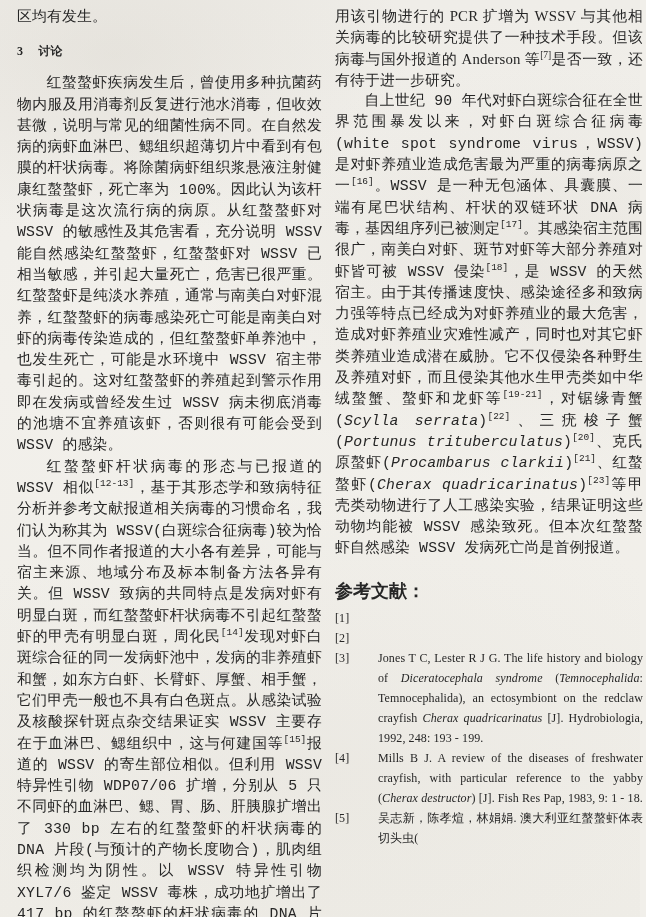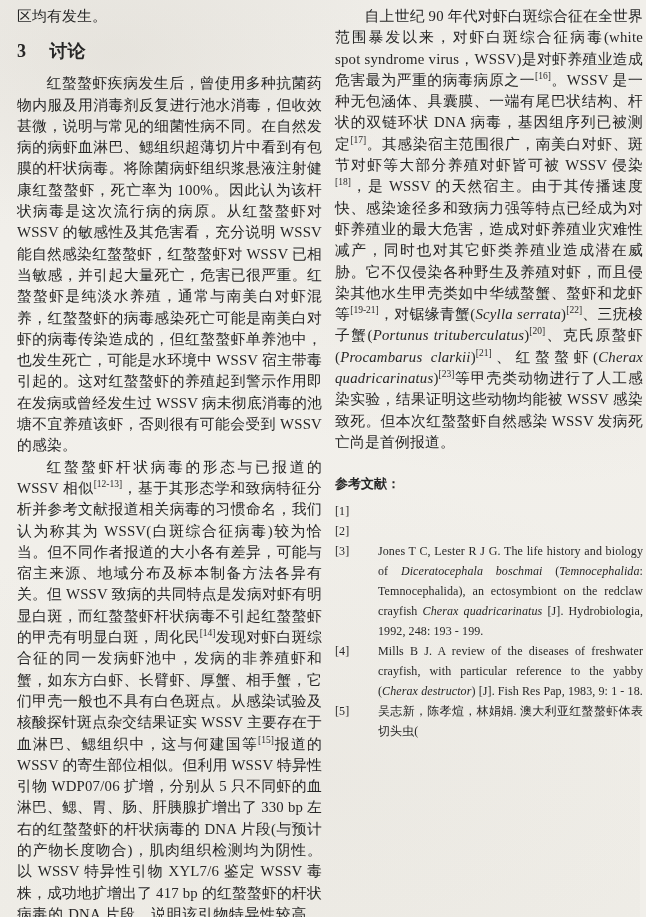--- a/index.html
+++ b/index.html
@@ -31,41 +31,41 @@
   }
   .col-left  { left: 17px;  width: 305px; }
   .col-right { left: 335px; width: 308px; }
 
   .para {
     margin: 0;
     font-size: 14.8px;
     line-height: 21.3px;
     letter-spacing: 0.2px;
   }
-  .para.indent { text-indent: 2em; }
+  .para.indent { text-indent: 2em; font-family: Liberation Mono, monospace; }
 
   .sec-heading {
     margin: 13px 0 11px 0;
-    font-size: 18px;
+    font-size: 12px;
     font-weight: bold;
     line-height: 22px;
     text-align: left;
   }
   .sec-num { margin-right: 1.3em; }
 
   sup {
     font-size: 9.5px;
     line-height: 0;
     vertical-align: super;
     letter-spacing: 0;
   }
 
   .refs-heading {
     margin: 21px 0 7px 0;
-    font-size: 13px;
+    font-size: 18px;
     font-weight: bold;
     line-height: 20px;
     text-align: left;
   }
   .ref {
     display: flex;
     font-size: 12px;
     line-height: 20px;
     letter-spacing: 0.1px;
   }
@@ -84,31 +84,32 @@
 <body>
 
 <div class="page">
   <div class="col col-left" id="col-left">
       <p class="para"><span>区均有发生。</span></p>
       <h2 class="sec-heading"><span class="sec-num">3</span><span>讨论</span></h2>
       <p class="para indent"><span>红螯螯虾疾病发生后，曾使用多种抗菌药物内服及用消毒剂反复进行池水消毒，但收效甚微，说明与常见的细菌性病不同。在自然发病的病虾血淋巴、鳃组织超薄切片中看到有包膜的杆状病毒。将除菌病虾组织浆悬液注射健康红螯螯虾，死亡率为 100%。因此认为该杆状病毒是这次流行病的病原。从红螯螯虾对 WSSV 的敏感性及其危害看，充分说明 WSSV 能自然感染红螯螯虾，红螯螯虾对 WSSV 已相当敏感，并引起大量死亡，危害已很严重。红螯螯虾是纯淡水养殖，通常与南美白对虾混养，红螯螯虾的病毒感染死亡可能是南美白对虾的病毒传染造成的，但红螯螯虾单养池中，也发生死亡，可能是水环境中 WSSV 宿主带毒引起的。这对红螯螯虾的养殖起到警示作用即在发病或曾经发生过 WSSV 病未彻底消毒的池塘不宜养殖该虾，否则很有可能会受到 WSSV 的感染。</span></p>
       <p class="para indent"><span>红螯螯虾杆状病毒的形态与已报道的 WSSV 相似</span><sup>[12-13]</sup><span>，基于其形态学和致病特征分析并参考文献报道相关病毒的习惯命名，我们认为称其为 WSSV(白斑综合征病毒)较为恰当。但不同作者报道的大小各有差异，可能与宿主来源、地域分布及标本制备方法各异有关。但 WSSV 致病的共同特点是发病对虾有明显白斑，而红螯螯虾杆状病毒不引起红螯螯虾的甲壳有明显白斑，周化民</span><sup>[14]</sup><span>发现对虾白斑综合征的同一发病虾池中，发病的非养殖虾和蟹，如东方白虾、长臂虾、厚蟹、相手蟹，它们甲壳一般也不具有白色斑点。从感染试验及核酸探针斑点杂交结果证实 WSSV 主要存在于血淋巴、鳃组织中，这与何建国等</span><sup>[15]</sup><span>报道的 WSSV 的寄生部位相似。但利用 WSSV 特异性引物 WDP07/06 扩增，分别从 5 只不同虾的血淋巴、鳃、胃、肠、肝胰腺扩增出了 330 bp 左右的红螯螯虾的杆状病毒的 DNA 片段(与预计的产物长度吻合)，肌肉组织检测均为阴性。以 WSSV 特异性引物 XYL7/6 鉴定 WSSV 毒株，成功地扩增出了 417 bp 的红螯螯虾的杆状病毒的 DNA 片段。说明该引物特异性较高，对红螯螯虾的杆状病毒的检测具有一定的实际应用价值，实验结果同时说明红螯螯虾的杆状病毒为 WSSV 中国株，</span></p>
     </div>
   <div class="col col-right" id="col-right">
+      <p class="para"><span>用该引物进行的 PCR 扩增为 WSSV 与其他相关病毒的比较研究提供了一种技术手段。但该病毒与国外报道的 Anderson 等</span><sup>[7]</sup><span>是否一致，还有待于进一步研究。</span></p>
       <p class="para indent"><span>自上世纪 90 年代对虾白斑综合征在全世界范围暴发以来，对虾白斑综合征病毒(white spot syndrome virus，WSSV)是对虾养殖业造成危害最为严重的病毒病原之一</span><sup>[16]</sup><span>。WSSV 是一种无包涵体、具囊膜、一端有尾巴状结构、杆状的双链环状 DNA 病毒，基因组序列已被测定</span><sup>[17]</sup><span>。其感染宿主范围很广，南美白对虾、斑节对虾等大部分养殖对虾皆可被 WSSV 侵染</span><sup>[18]</sup><span>，是 WSSV 的天然宿主。由于其传播速度快、感染途径多和致病力强等特点已经成为对虾养殖业的最大危害，造成对虾养殖业灾难性减产，同时也对其它虾类养殖业造成潜在威胁。它不仅侵染各种野生及养殖对虾，而且侵染其他水生甲壳类如中华绒螯蟹、螯虾和龙虾等</span><sup>[19-21]</sup><span>，对锯缘青蟹(</span><i>Scylla serrata</i><span>)</span><sup>[22]</sup><span>、三疣梭子蟹(</span><i>Portunus trituberculatus</i><span>)</span><sup>[20]</sup><span>、克氏原螯虾(</span><i>Procambarus clarkii</i><span>)</span><sup>[21]</sup><span>、红螯螯虾(</span><i>Cherax quadricarinatus</i><span>)</span><sup>[23]</sup><span>等甲壳类动物进行了人工感染实验，结果证明这些动物均能被 WSSV 感染致死。但本次红螯螯虾自然感染 WSSV 发病死亡尚是首例报道。</span></p>
       <h3 class="refs-heading">参考文献：</h3>
       <div class="ref">
         <span class="ref-num">[1]</span>
       </div>
       <div class="ref">
         <span class="ref-num">[2]</span>
       </div>
       <div class="ref">
         <span class="ref-num">[3]</span>
-        <span class="ref-body"><span>Jones T C, Lester R J G. The life history and biology of </span><i>Diceratocephala boschmai</i><span> (</span><i>Temnocephalida</i><span>: Temnocephalida), an ectosymbiont on the redclaw crayfish </span><i>Cherax quadricarinatus</i><span> [J]. Hydrobiologia, 1992, 248: 193 - 199.</span></span>
+        <span class="ref-body"><span>Jones T C, Lester R J G. The life history and biology of </span><i>Diceratocephala syndrome</i><span> (</span><i>Temnocephalida</i><span>: Temnocephalida), an ectosymbiont on the redclaw crayfish </span><i>Cherax quadricarinatus</i><span> [J]. Hydrobiologia, 1992, 248: 193 - 199.</span></span>
       </div>
       <div class="ref">
         <span class="ref-num">[4]</span>
         <span class="ref-body"><span>Mills B J. A review of the diseases of freshwater crayfish, with particular reference to the yabby (</span><i>Cherax destructor</i><span>) [J]. Fish Res Pap, 1983, 9: 1 - 18.</span></span>
       </div>
       <div class="ref">
         <span class="ref-num">[5]</span>
         <span class="ref-body"><span>吴志新，陈孝煊，林娟娟. 澳大利亚红螯螯虾体表切头虫(</span></span>
       </div>
     </div>

